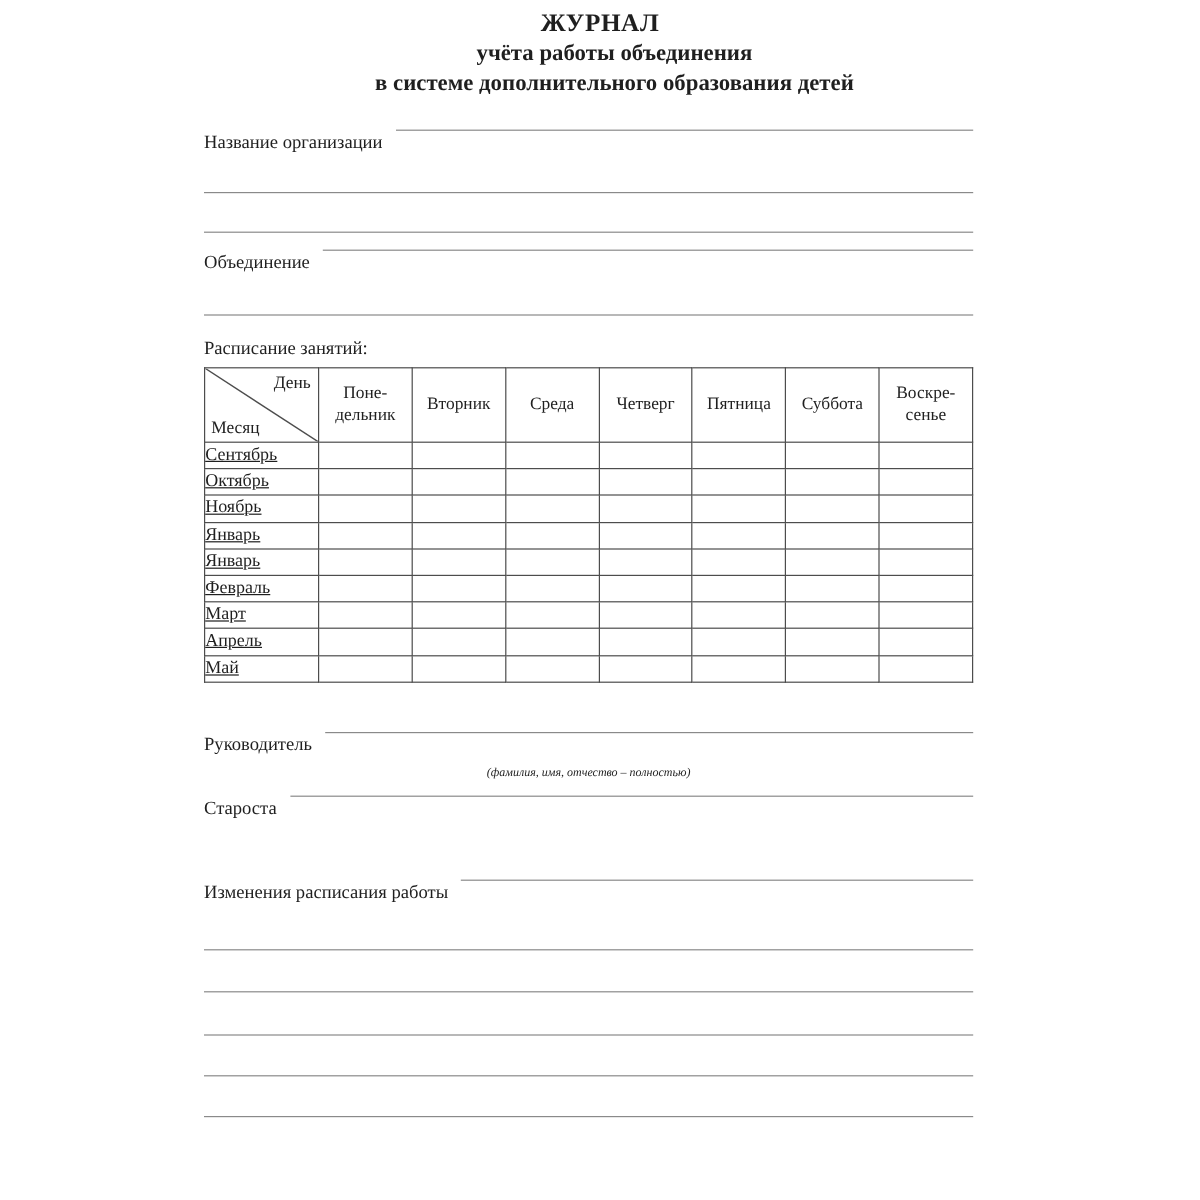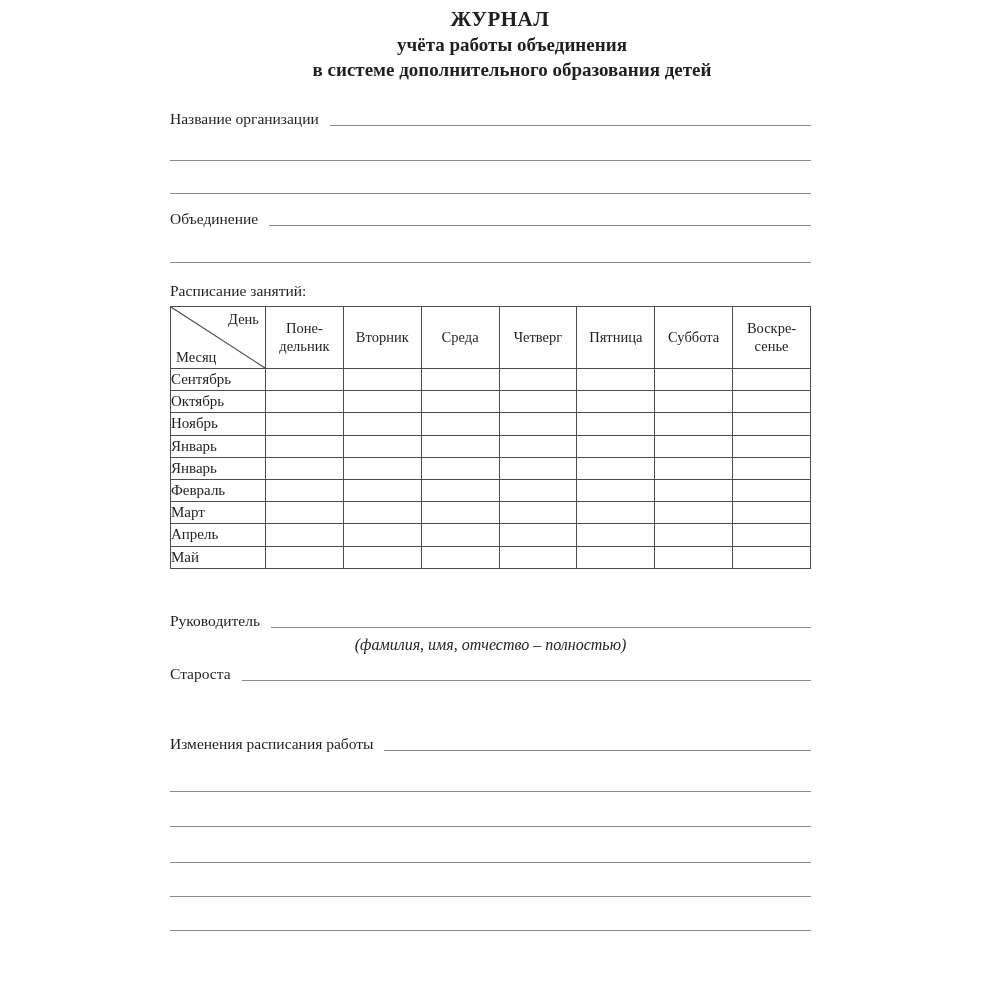--- a/index.html
+++ b/index.html
@@ -20,21 +20,21 @@
   }
   .title{
     position:absolute;top:6px;left:0;right:0;
     text-align:center;font-weight:bold;
   }
   .title .t1{font-size:21px;line-height:26px;letter-spacing:.5px;}
   .title .t2{font-size:19px;line-height:25px;margin-left:24px;}
   .content{position:absolute;left:170px;width:641px;top:0;height:1000px;}
   .labelrow{
     position:absolute;left:0;right:0;height:22px;
-    display:flex;align-items:flex-end;
+    display:flex;align-items:flex-start;
   }
   .labelrow .lbl{
     font-size:15.5px;line-height:22px;white-space:nowrap;padding-right:11px;
   }
   .labelrow .fill{
     flex:1;height:0;border-bottom:1px solid var(--fill-line);margin-bottom:4px;
   }
   .rule{
     position:absolute;left:0;right:0;height:0;
     border-bottom:1px solid var(--fill-line);
@@ -50,24 +50,24 @@
   }
   .sched thead tr{height:62px;}
   .sched tbody tr{height:22.2px;}
   .day-th{
     text-align:center;font-size:14.5px;line-height:1.2;white-space:pre-line;
   }
   .corner{position:relative;margin-top:22px;}
   .corner svg{position:absolute;top:0;left:0;width:100%;height:100%;display:block;}
   .corner .c-top{position:absolute;top:4px;right:6px;font-size:14.5px;}
   .corner .c-bottom{position:absolute;bottom:2px;left:5px;font-size:14.5px;}
-  .month-td{font-size:15px;padding-left:6px;}
+  .month-td{font-size:15px;padding-left:6px;text-decoration:underline;}
   .hint{
     position:absolute;left:0;right:0;text-align:center;
-    font-style:italic;font-size:16px;line-height:18px;
+    font-style:italic;font-size:10px;line-height:18px;
   }
 </style>
 </head>
 <body>
 
 <div class="page">
 
   <div class="title">
     <div class="t1">ЖУРНАЛ</div>
     <div class="t2">учёта работы объединения</div>

